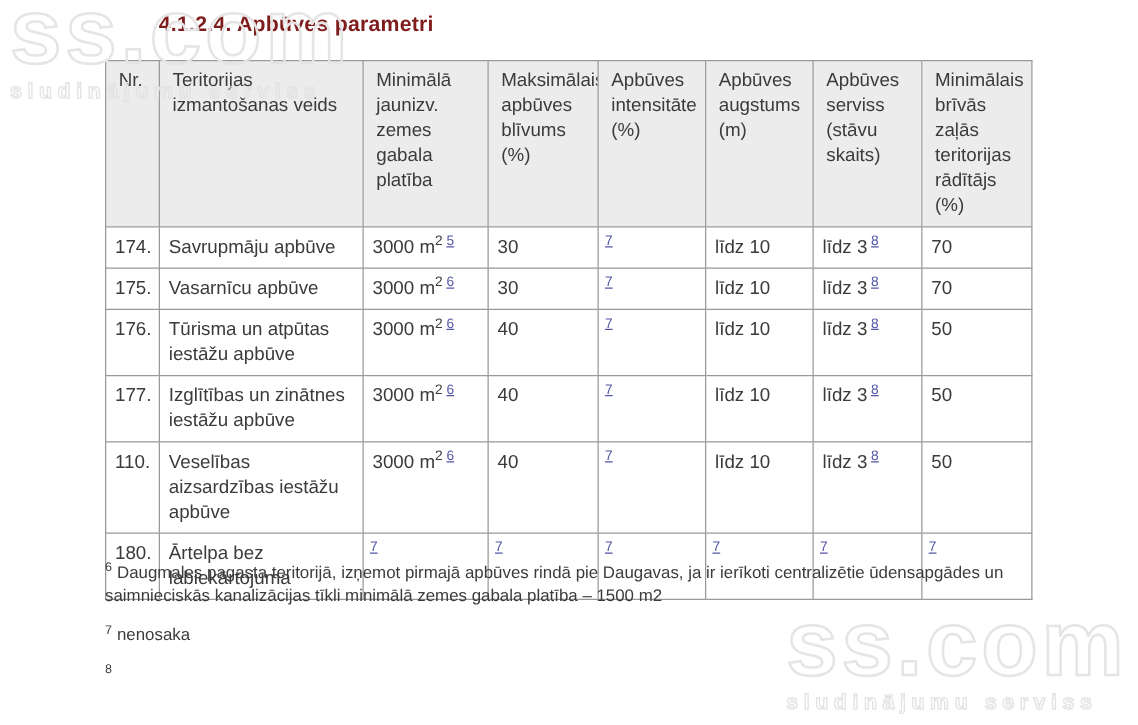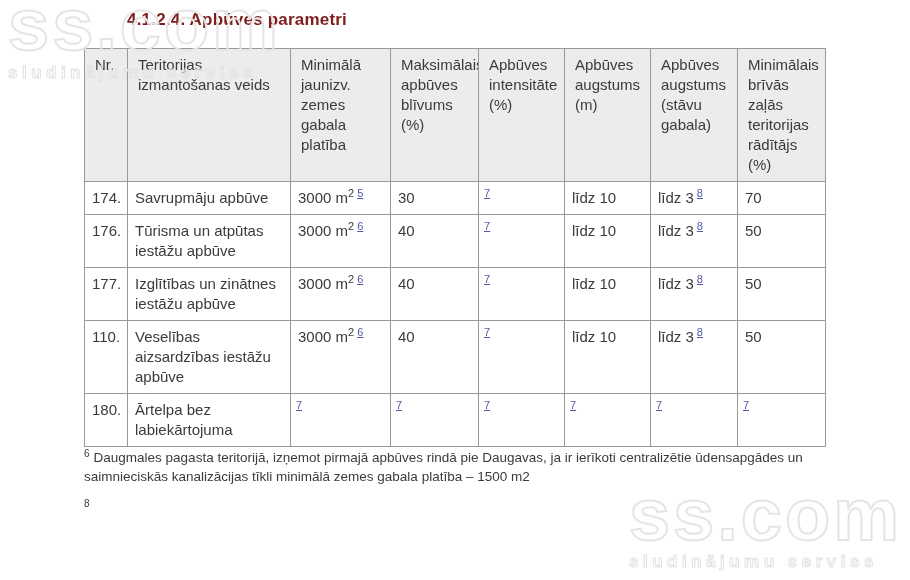--- a/index.html
+++ b/index.html
@@ -86,29 +86,39 @@
         <col style="width:88px">
     </colgroup>
     <thead>
       <tr id="head-row">
           <th>Nr.</th>
           <th>Teritorijas izmantošanas veids</th>
           <th>Minimālā jaunizv. zemes gabala platība</th>
           <th>Maksimālais apbūves blīvums (%)</th>
           <th>Apbūves intensitāte (%)</th>
           <th>Apbūves augstums (m)</th>
-          <th>Apbūves augstums (stāvu gabala)</th>
+          <th>Apbūves serviss (stāvu skaits)</th>
           <th>Minimālais brīvās zaļās teritorijas rādītājs (%)</th>
         </tr>
     </thead>
     <tbody id="body-rows">
         <tr class="r-single">
           <td><span>174.</span></td>
           <td><span>Savrupmāju apbūve</span></td>
           <td><span>3000 m</span><sup class="msup">2</sup><a href="#" class="ref">5</a></td>
+          <td><span>30</span></td>
+          <td><a href="#" class="ref only-ref">7</a></td>
+          <td><span>līdz 10</span></td>
+          <td><span>līdz 3</span><a href="#" class="ref">8</a></td>
+          <td><span>70</span></td>
+        </tr>
+        <tr class="r-single">
+          <td><span>175.</span></td>
+          <td><span>Vasarnīcu apbūve</span></td>
+          <td><span>3000 m</span><sup class="msup">2</sup><a href="#" class="ref">6</a></td>
           <td><span>30</span></td>
           <td><a href="#" class="ref only-ref">7</a></td>
           <td><span>līdz 10</span></td>
           <td><span>līdz 3</span><a href="#" class="ref">8</a></td>
           <td><span>70</span></td>
         </tr>
         <tr class="r-double">
           <td><span>176.</span></td>
           <td><span>Tūrisma un atpūtas iestāžu apbūve</span></td>
           <td><span>3000 m</span><sup class="msup">2</sup><a href="#" class="ref">6</a></td>
@@ -146,20 +156,21 @@
           <td><a href="#" class="ref only-ref">7</a></td>
           <td><a href="#" class="ref only-ref">7</a></td>
           <td><a href="#" class="ref only-ref">7</a></td>
           <td><a href="#" class="ref only-ref">7</a></td>
         </tr>
       </tbody>
   </table>
 
   <div class="footnotes" id="footnotes">
       <p><sup class="fn-marker">6</sup><span>Daugmales pagasta teritorijā, izņemot pirmajā apbūves rindā pie Daugavas, ja ir ierīkoti centralizētie ūdensapgādes un saimnieciskās kanalizācijas tīkli minimālā zemes gabala platība – 1500 m2</span></p>
+      <p><sup class="fn-marker">7</sup><span>nenosaka</span></p>
       <p><sup class="fn-marker">8</sup></p>
     </div>
 
   <div class="wm wm-tl">
     <div class="wm-big">ss.com</div>
     <div class="wm-small">sludinājumu serviss</div>
   </div>
 
   <div class="wm wm-br">
     <div class="wm-big">ss.com</div>

